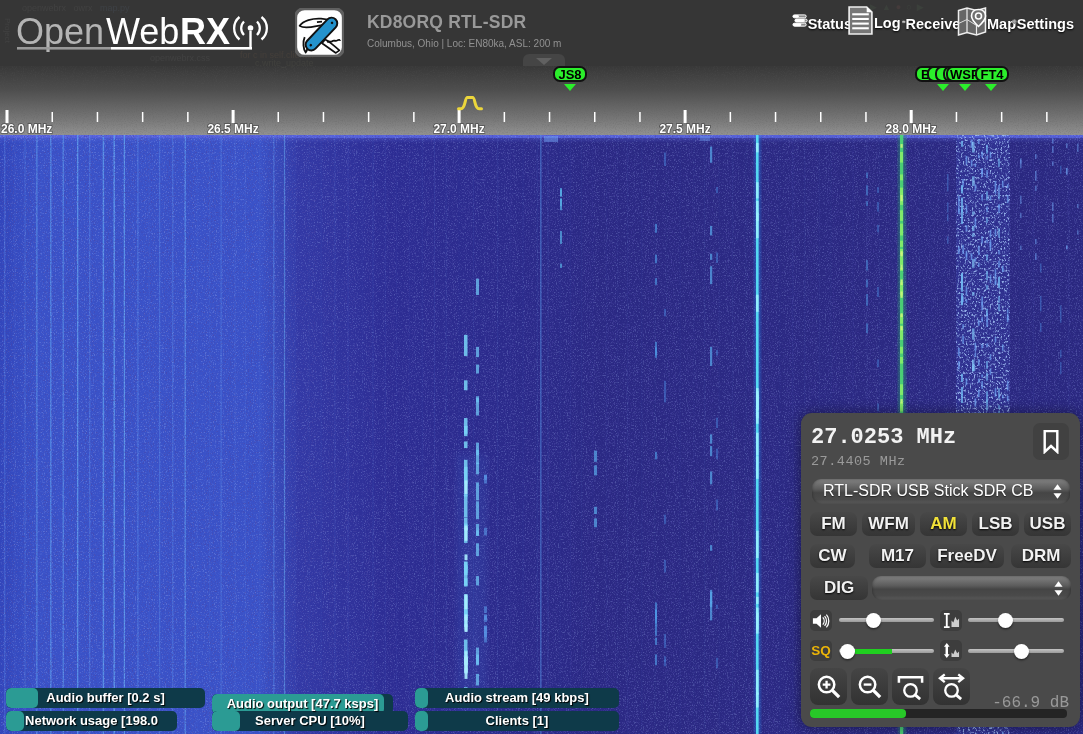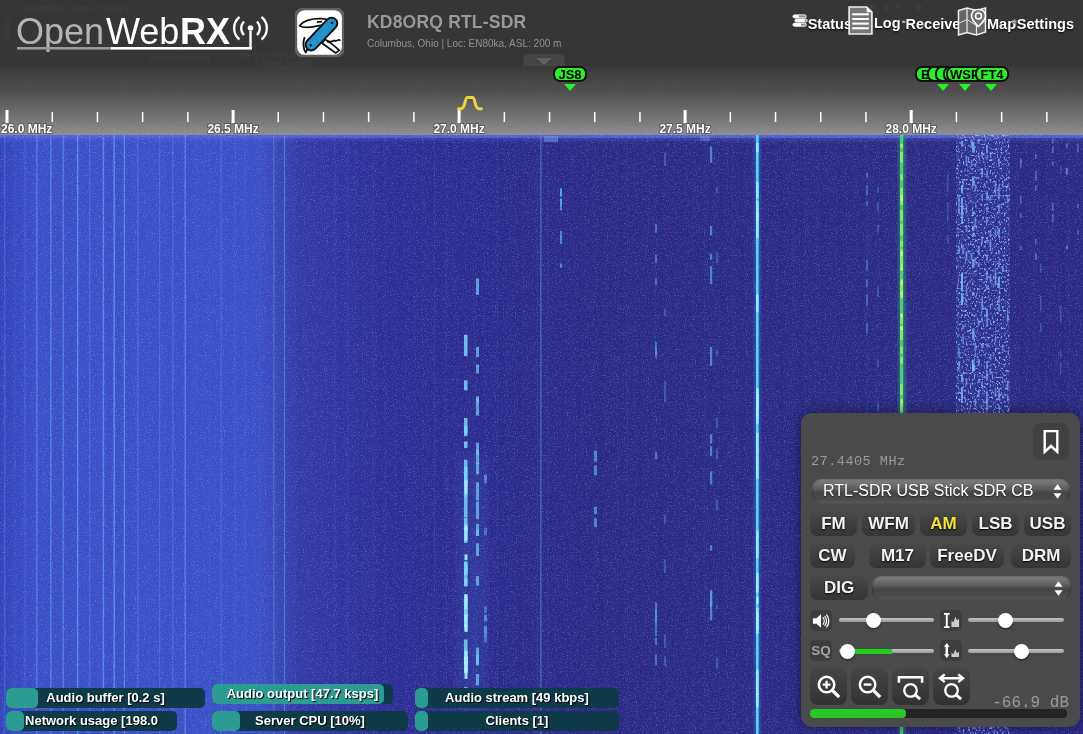--- a/index.html
+++ b/index.html
@@ -823,21 +823,21 @@
 <div class="bm" style="left:927px;width:40px"></div>
 <div class="bm" style="left:935px;width:40px"></div>
 <div class="bm" style="left:943px;width:40px"></div>
 <div class="bm" style="left:946px;width:38px;text-align:left;padding-left:2px">WSPR</div>
 <div class="bm" style="left:975px;width:34px">FT4</div>
 <div id="status">
 <div class="sbar" style="left:6px;top:4px;width:199px">
       <div class="sfill" style="width:32px"></div>
       <div class="stxt">Audio buffer [0.2 s]</div>
     </div>
-<div class="sbar" style="left:212px;top:0;width:181px">
+<div class="sbar" style="left:212px;top:10px;width:181px">
       <div class="sfill" style="width:172px"></div>
       <div class="stxt">Audio output [47.7 ksps]</div>
     </div>
 <div class="sbar" style="left:415px;top:4px;width:204px">
       <div class="sfill" style="width:13px"></div>
       <div class="stxt">Audio stream [49 kbps]</div>
     </div>
 <div class="sbar" style="left:6px;top:27px;width:171px">
       <div class="sfill" style="width:18px"></div>
       <div class="stxt">Network usage [198.0 kbps]</div>
@@ -845,20 +845,21 @@
 <div class="sbar" style="left:212px;top:27px;width:196px">
       <div class="sfill" style="width:28px"></div>
       <div class="stxt">Server CPU [10%]</div>
     </div>
 <div class="sbar" style="left:415px;top:27px;width:204px">
       <div class="sfill" style="width:13px"></div>
       <div class="stxt">Clients [1]</div>
     </div>
 </div>
 <div id="panel">
+<div id="freq">27.0253 MHz</div>
 <div id="freq2">27.4405 MHz</div>
 <div id="bkm">
       <svg viewBox="0 0 20 26" width="18" height="25">
 <path d="M3 1.5 L17 1.5 L17 24.5 L10 18 L3 24.5 Z" fill="none" stroke="#fff" stroke-width="2.7"></path>
 </svg>
     </div>
 <div class="sel" style="top:66px">
       <span class="t">RTL-SDR USB Stick SDR CB</span>
       <span class="ar"><svg viewBox="0 0 10 16" width="9" height="15">
 <path d="M5 0 L9.5 6 L0.5 6 Z" fill="#fff"></path>
@@ -890,21 +891,21 @@
 <div style="position:absolute;left:38px;top:205.4px;width:95px;height:3.2px;background:linear-gradient(180deg,#c4c4c4,#9a9a9a);border-radius:2px"></div>
 <div style="position:absolute;left:65px;top:199.5px;width:15px;height:15px;border-radius:50%;background:#fff;box-shadow:0 1.5px 2px rgba(0,0,0,.45);z-index:3"></div>
 <div class="ib" style="left:139px;top:197px">
       <svg viewBox="0 0 20 18" width="19" height="17">
 <path d="M2 2 L8 2 M5 2 L5 16 M2 16 L8 16" stroke="#fff" stroke-width="2" fill="none"></path>
 <path d="M10 16 L10 9 L12 11 L14 5 L16 9 L18 7 L18 16 Z" fill="#ccc"></path>
 </svg>
     </div>
 <div style="position:absolute;left:167px;top:205.4px;width:96px;height:3.2px;background:linear-gradient(180deg,#c4c4c4,#9a9a9a);border-radius:2px"></div>
 <div style="position:absolute;left:197px;top:199.5px;width:15px;height:15px;border-radius:50%;background:#fff;box-shadow:0 1.5px 2px rgba(0,0,0,.45);z-index:3"></div>
-<div class="ib" style="left:9px;top:227px;color:#a3a3a3;font-weight:bold;font-size:13.5px">SQ</div>
+<div class="ib" style="left:9px;top:227px;color:#eab308;font-weight:bold;font-size:13.5px">SQ</div>
 <div style="position:absolute;left:38px;top:236.4px;width:95px;height:3.2px;background:linear-gradient(180deg,#c4c4c4,#9a9a9a);border-radius:2px"></div>
     <div style="position:absolute;left:54px;top:236px;width:37px;height:4.5px;background:#20d020;z-index:2"></div>
 <div style="position:absolute;left:39px;top:230.5px;width:15px;height:15px;border-radius:50%;background:#fff;box-shadow:0 1.5px 2px rgba(0,0,0,.45);z-index:3"></div>
 <div class="ib" style="left:139px;top:227px">
       <svg viewBox="0 0 20 18" width="19" height="17">
 <path d="M5 1 L8 5 L6.3 5 L6.3 13 L8 13 L5 17 L2 13 L3.7 13 L3.7 5 L2 5 Z" fill="#fff"></path>
 <path d="M10 16 L10 11 L12 13 L14 8 L16 12 L18 10 L18 16 Z" fill="#ccc"></path>
 </svg>
     </div>
 <div style="position:absolute;left:167px;top:236.4px;width:96px;height:3.2px;background:linear-gradient(180deg,#c4c4c4,#9a9a9a);border-radius:2px"></div>

